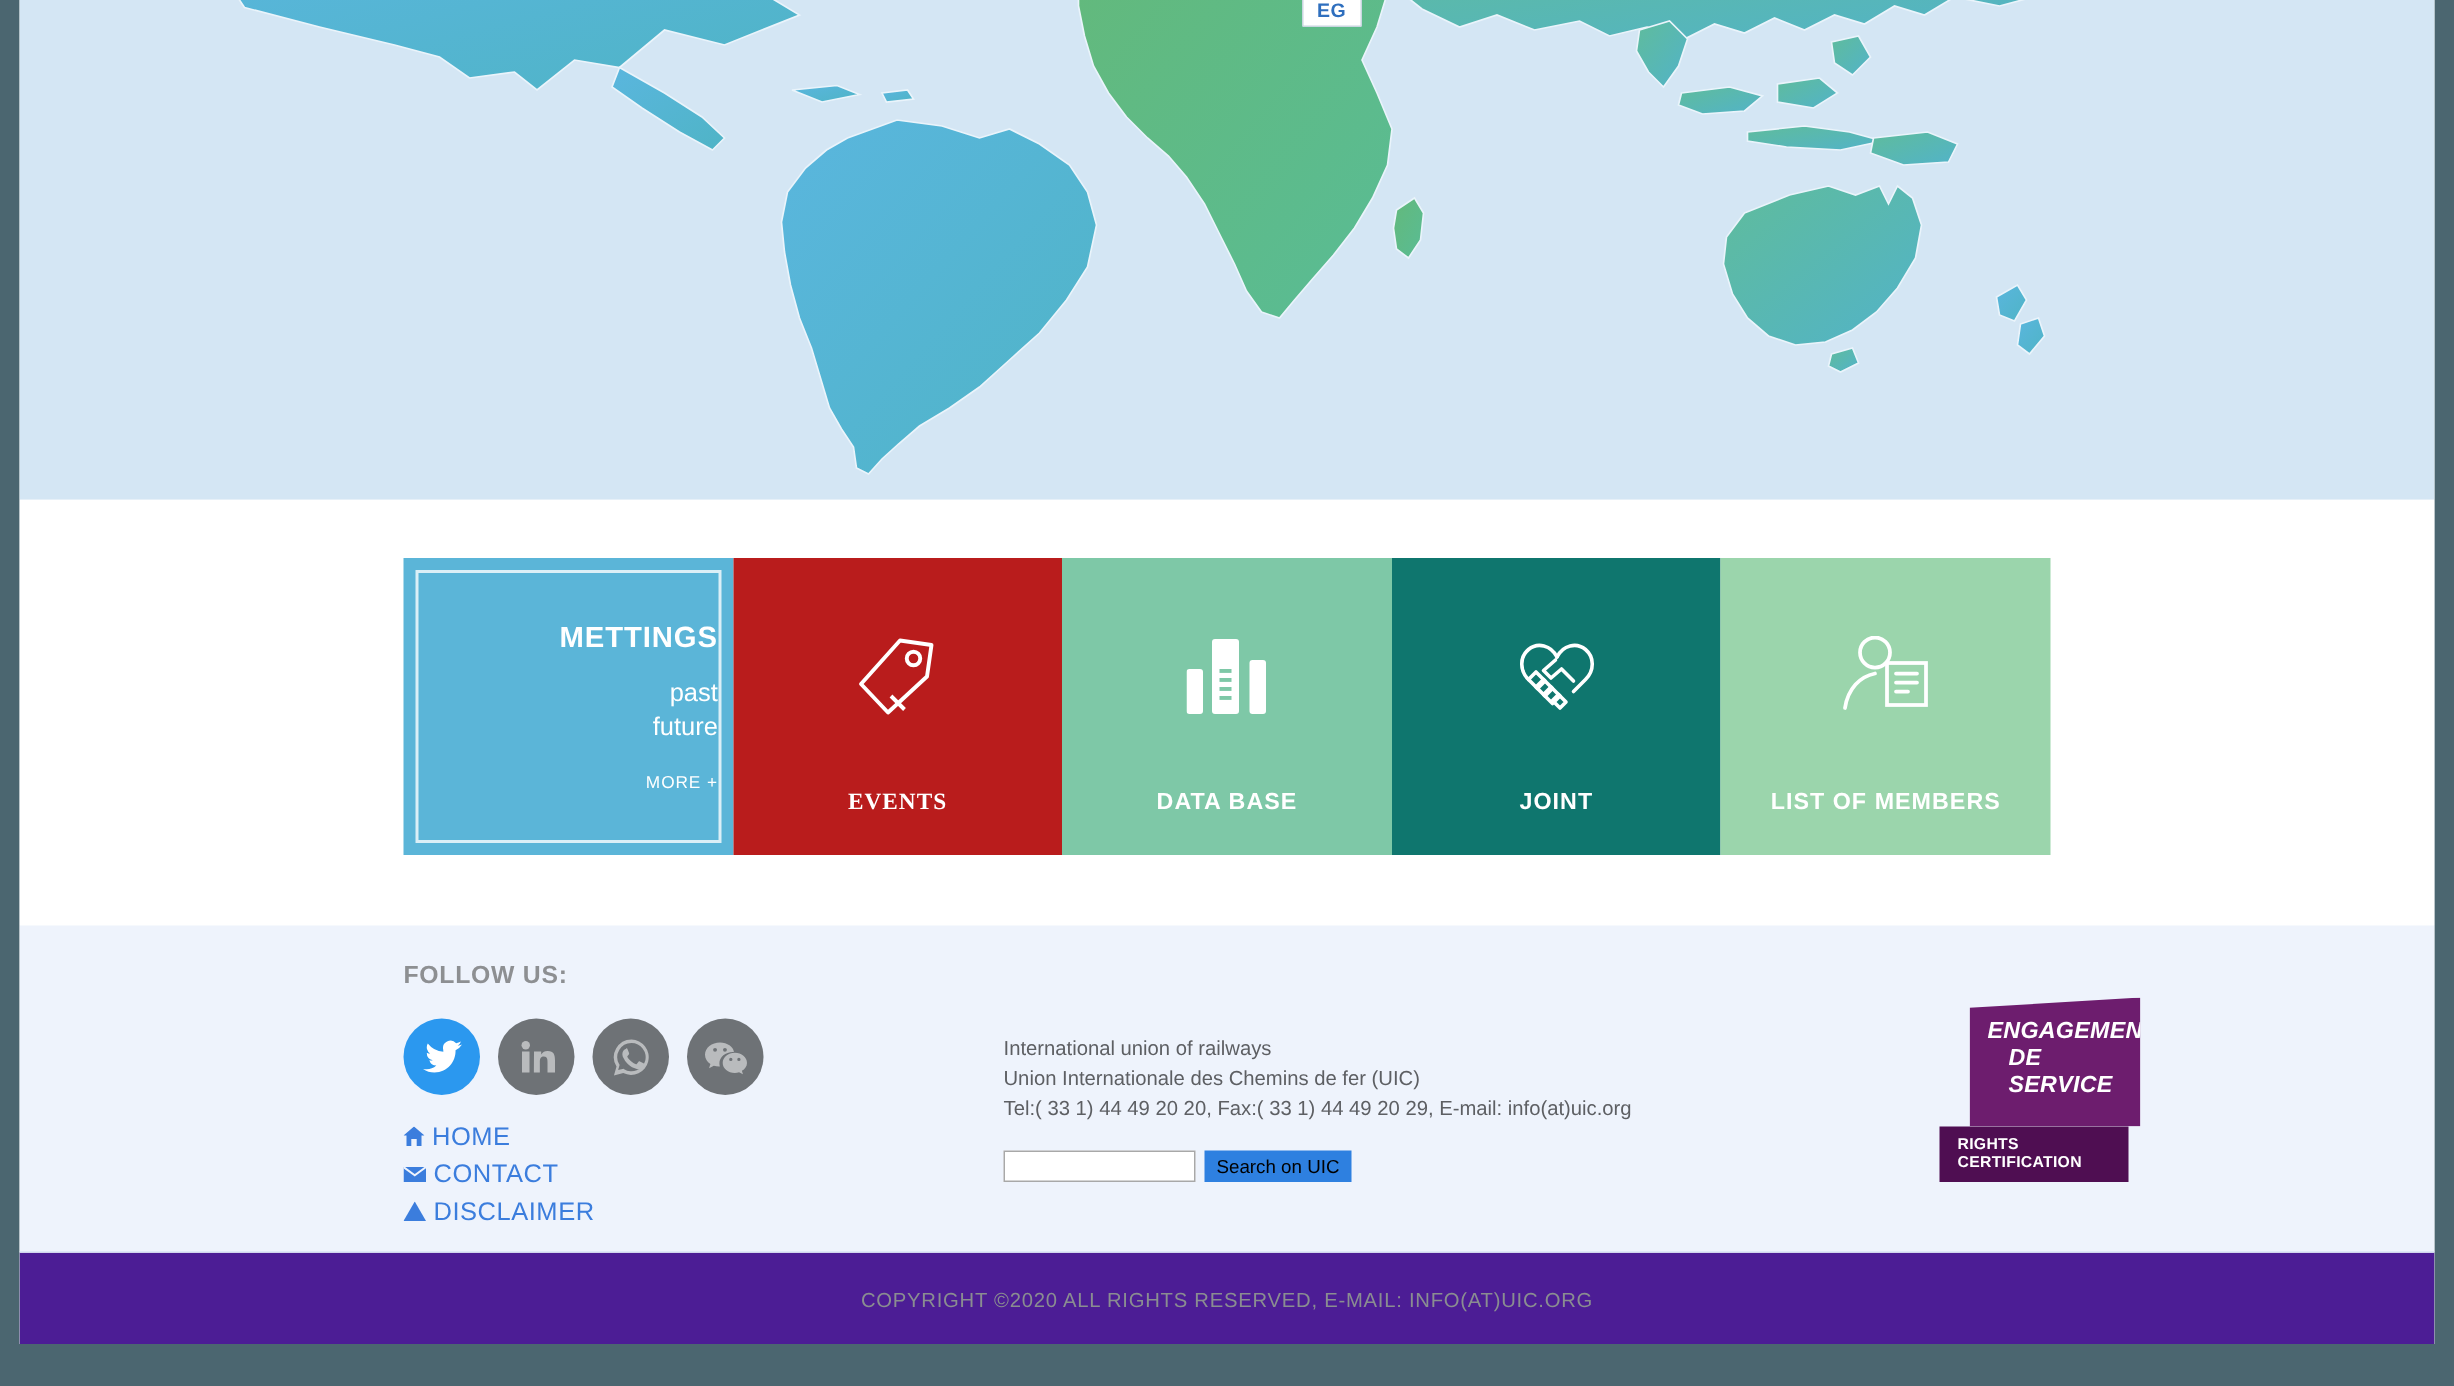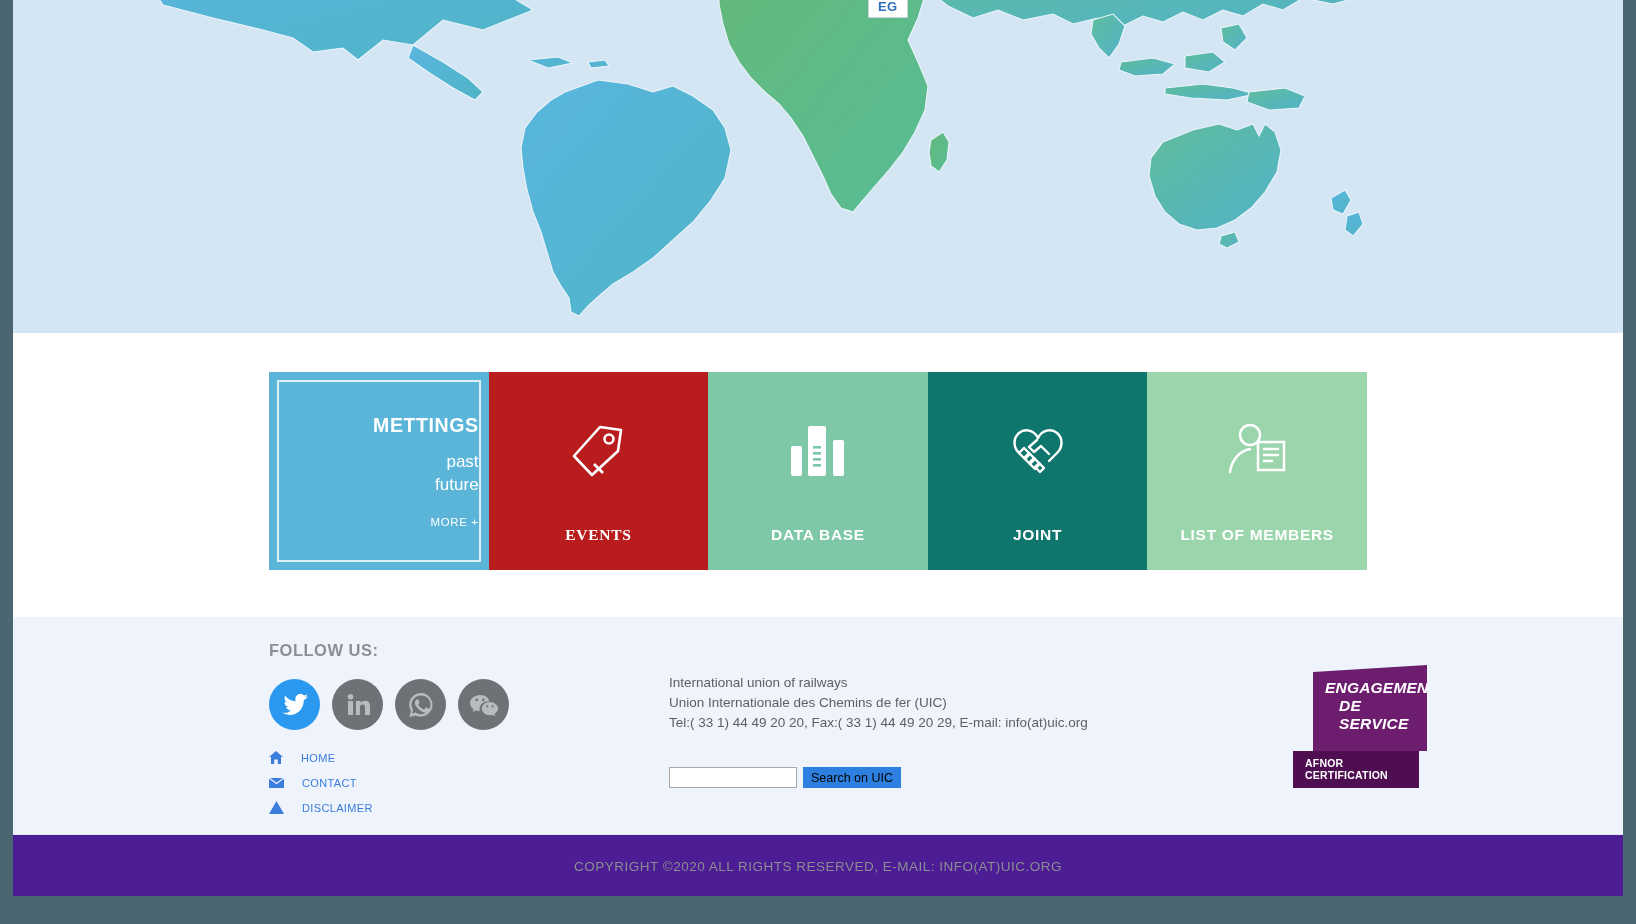--- a/index.html
+++ b/index.html
@@ -119,28 +119,28 @@
   .social {
     width: 51px; height: 51px; border-radius: 50%;
     background: #6e7276;
     display: flex; align-items: center; justify-content: center;
   }
   .social.twitter { background: #2b98ef; }
   .social svg { display: block; }
 
   .footlinks { position: absolute; left: 0; top: 128px; }
   .footlink {
-    display: flex; align-items: center; gap: 18px;
-    height: 25px; color: #3b7ddd; font-size: 11px;
+    display: flex; align-items: center; gap: 5px;
+    height: 25px; color: #3b7ddd; font-size: 17px;
     text-decoration: none; letter-spacing: .35px;
   }
   .footlink svg { display: block; }
 
   .contact-block {
-    position: absolute; left: 400px; top: 56px;
+    position: absolute; left: 400px; top: 72px;
     color: #5d5f63; font-size: 13.5px; line-height: 20.2px;
   }
   .search-row {
     position: absolute; left: 400px; top: 150px;
     display: flex; align-items: stretch;
   }
   .search-input {
     width: 128px; height: 21px;
     border: 1px solid #a8a8a8;
     background: #fff;
@@ -397,21 +397,21 @@
       <div class="search-row">
         <input class="search-input" type="text" placeholder="" style="">
         <button class="search-btn">Search on UIC</button>
       </div>
 
       <div class="afnor">
         <div class="afnor-top">
           <div class="afnor-l1">ENGAGEMENT</div>
           <div class="afnor-l2">DE SERVICE</div>
         </div>
-        <div class="afnor-bot">AFNOR CERTIFICATION</div>
+        <div class="afnor-bot">RIGHTS CERTIFICATION</div>
       </div>
 
     </div>
   </div>
 
   <div class="copyright">
     <span>COPYRIGHT ©2020  ALL RIGHTS RESERVED, E-MAIL: INFO(AT)UIC.ORG</span>
   </div>
 
 </div>

